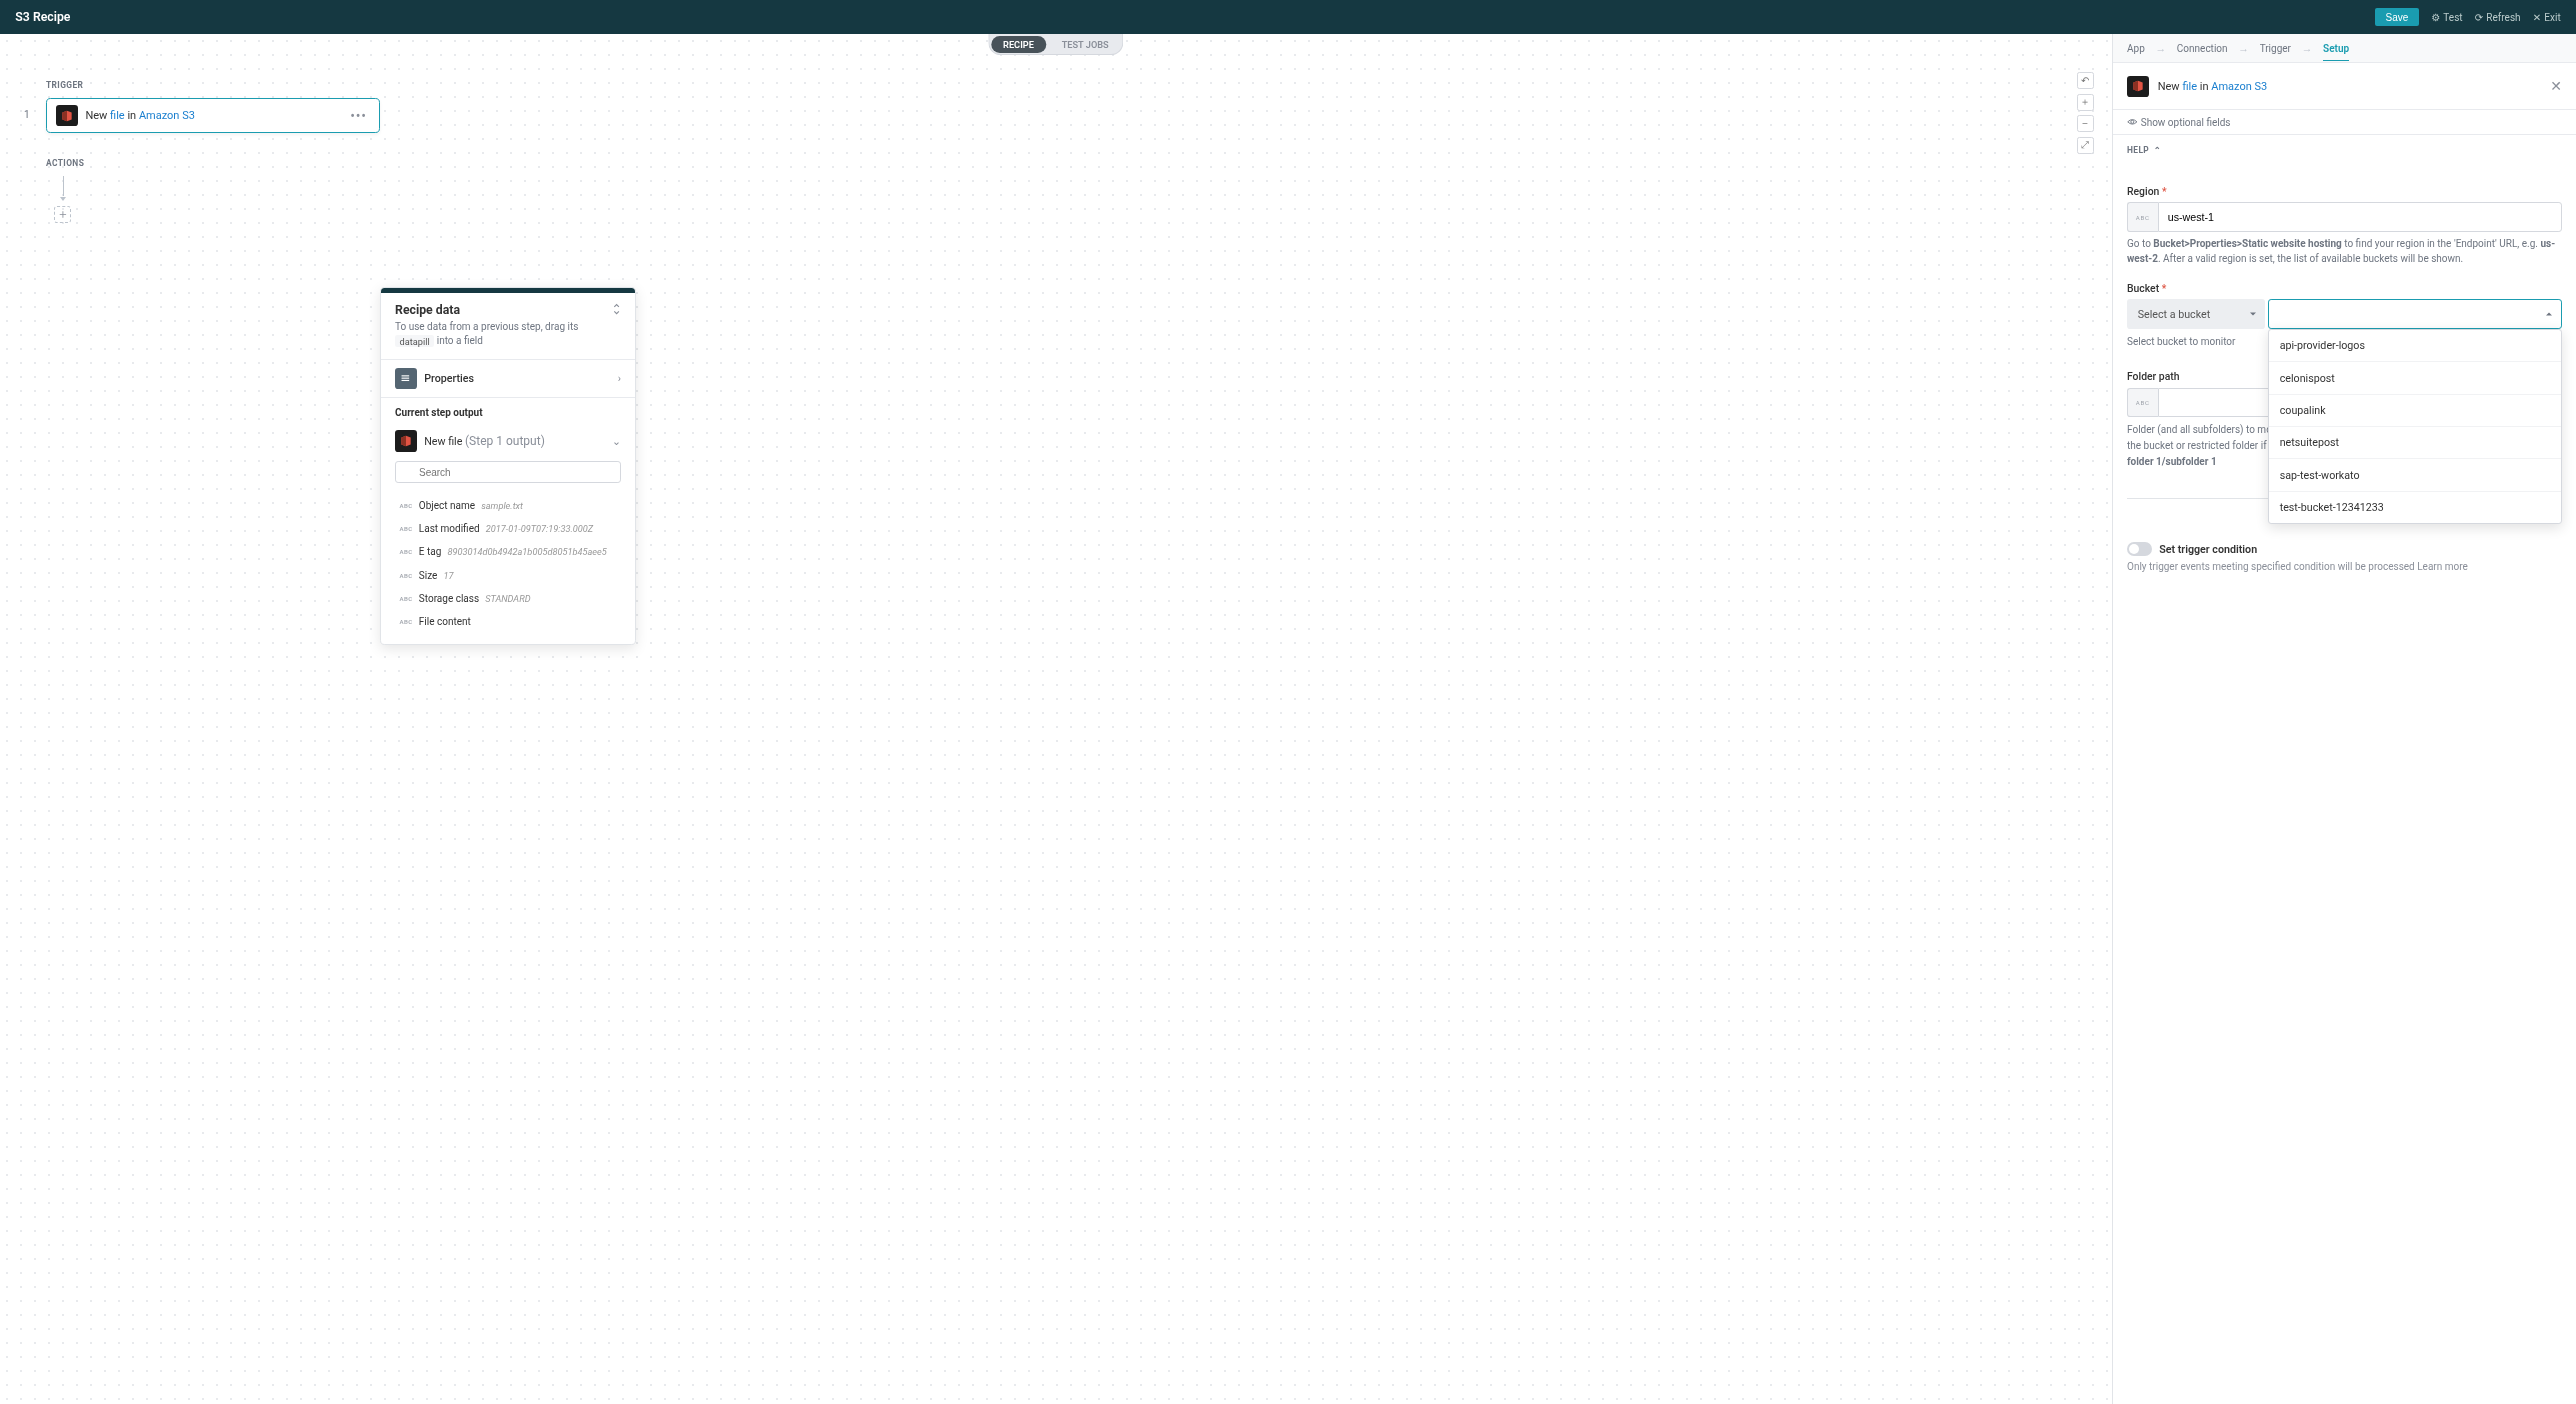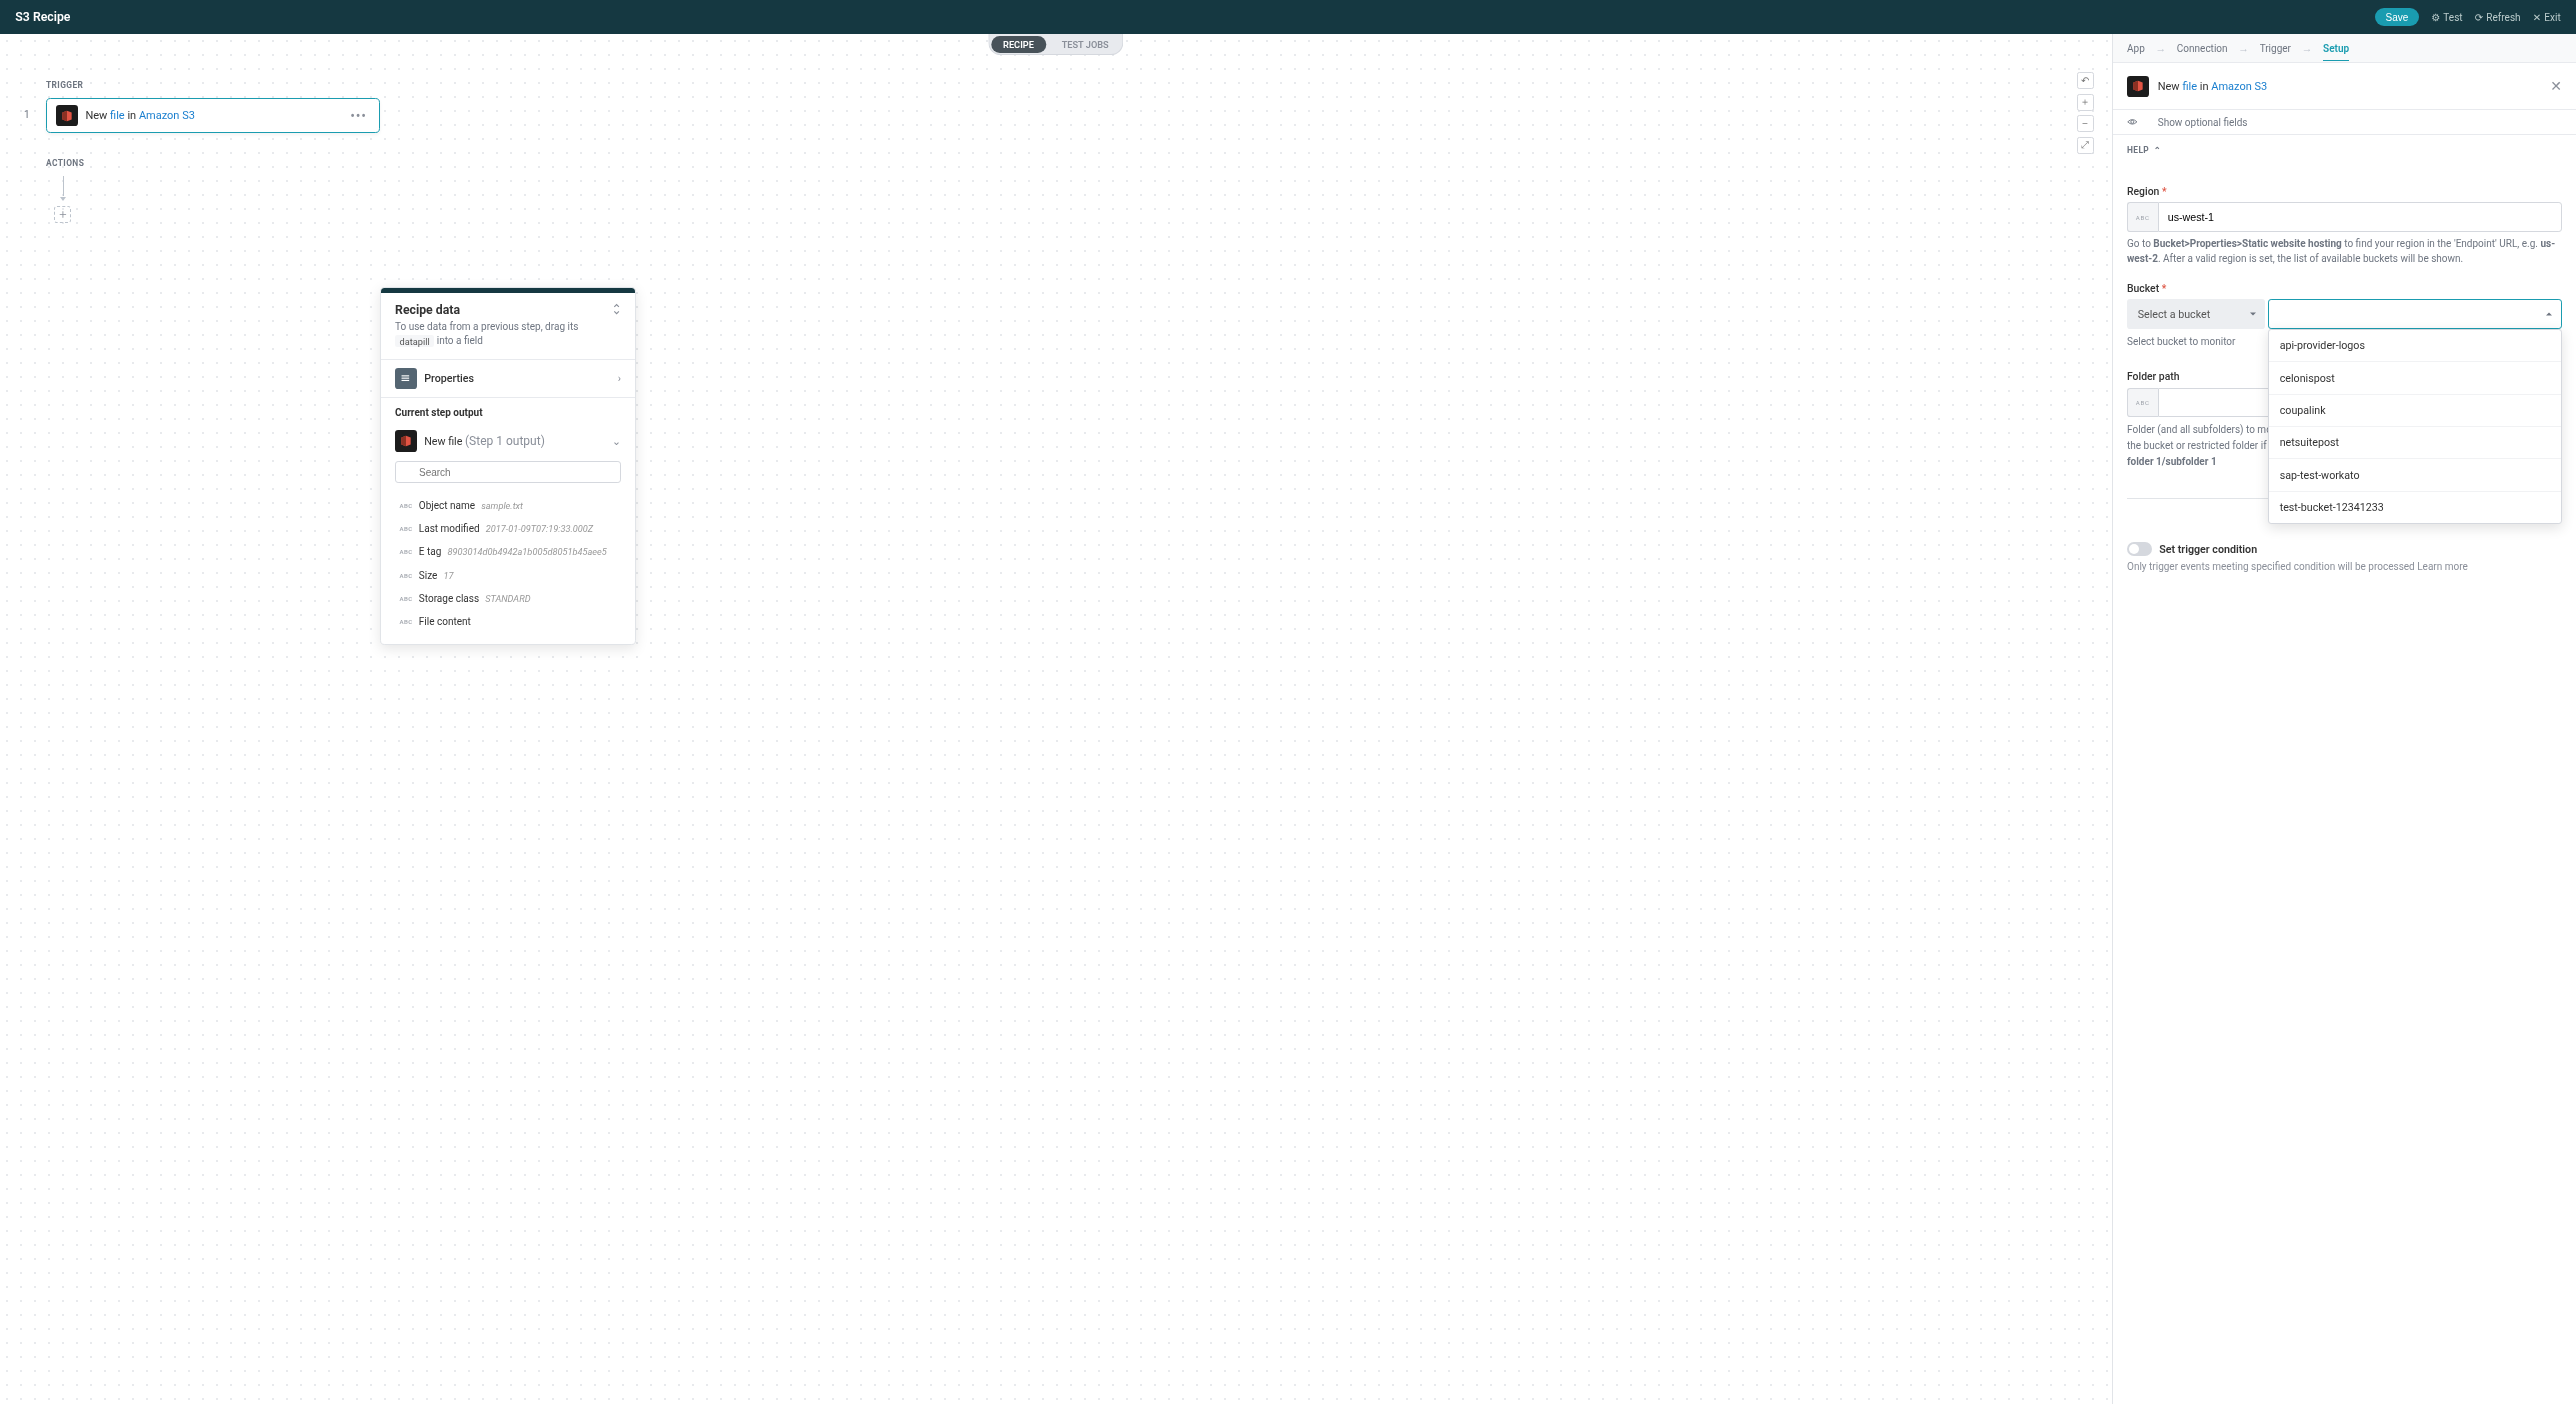--- a/index.html
+++ b/index.html
@@ -2,21 +2,21 @@
 <html style="font-size:12.3px"><head>
   <meta charset="utf-8">
   <style>
     * { margin: 0; padding: 0; box-sizing: border-box; }
     body { font-family: -apple-system, BlinkMacSystemFont, "Segoe UI", Roboto, Helvetica, Arial, sans-serif; font-size: 10.7px; color: #333; background: #fff; }
     
     
     .header-bar { background: #153841; height: 34px; display: flex; align-items: center; justify-content: space-between; padding: 0 15.3px; }
     .header-title { color: #fff; font-weight: 600; font-size: 12.3px; }
     .header-actions { display: flex; align-items: center; gap: 12.3px; }
-    .btn-save { background: #1a9cb0; color: #fff; border: none; padding: 3.8px 10.7px; border-radius: 9px; font-size: 10px; cursor: pointer; font-weight: 500; }
+    .btn-save { background: #1a9cb0; color: #fff; border: none; padding: 3.8px 10.7px; border-radius: 2px; font-size: 10px; cursor: pointer; font-weight: 500; }
     .header-link { color: #bcc; font-size: 10px; cursor: pointer; display: flex; align-items: center; gap: 3.1px; }
     
     
     .main-area { position: relative; height: calc(100vh - 34px); display: flex; }
     
     
     .canvas { flex: 1; position: relative; background: #fff; overflow: hidden; }
     .canvas-dots { position: absolute; inset: 0; background-image: radial-gradient(circle, #d5d8de 0.8px, transparent 0.8px); background-size: 14px 14px; opacity: 0.55; }
     
     
@@ -79,21 +79,21 @@
     .sidebar { width: 464px; border-left: 0.8px solid #e1e4e8; display: flex; flex-direction: column; background: #fff; overflow-y: auto; }
     .sidebar-tabs { display: flex; align-items: center; padding: 7.7px 14px; gap: 10.7px; border-bottom: 0.8px solid #e8eaee; font-size: 10px; background: #f8f9fa; }
     .sidebar-tab { color: #6e7580; cursor: pointer; }
     .sidebar-tab.active { color: #1a9cb0; font-weight: 600; border-bottom: 1.5px solid #1a9cb0; padding-bottom: 6.1px; margin-bottom: -7.7px; }
     .tab-arrow { color: #bcc3cc; font-size: 10.7px; }
     
     .sidebar-header { padding: 12.3px 14px; display: flex; align-items: center; gap: 9.2px; border-bottom: 0.8px solid #e8eaee; }
     .sidebar-header-text { flex: 1; font-size: 11px; }
     .sidebar-close { color: #8a8f99; cursor: pointer; font-size: 14px; }
     
-    .optional-fields-row { padding: 6.1px 14px; border-bottom: 0.8px solid #e8eaee; font-size: 10px; color: #6e7580; cursor: pointer; display: flex; align-items: center; gap: 20px; }
+    .optional-fields-row { padding: 6.1px 14px; border-bottom: 0.8px solid #e8eaee; font-size: 10px; color: #6e7580; cursor: pointer; display: flex; align-items: center; gap: 3px; }
     
     .help-section { padding: 10.7px 14px 7.7px; }
     .help-label { font-size: 8.4px; font-weight: 700; color: #6e7580; letter-spacing: 0.4px; display: flex; align-items: center; gap: 4.6px; margin-bottom: 7.7px; cursor: pointer; text-align: right; }
     .help-box { background: #eaf4f7; border-left: 2.3px solid #1a9cb0; border-radius: 2.3px; padding: 9.2px 10.7px; font-size: 10.4px; line-height: 1.55; color: #333; }
     
     .form-section { padding: 14px; }
     .form-label { font-size: 10.4px; font-weight: 500; color: #333; margin-bottom: 4.6px; }
     .form-label .req { color: #d54; }
     .input-row { display: flex; margin-bottom: 4.6px; }
     .input-prefix { background: #f4f5f7; border: 0.8px solid #d5d8de; border-right: none; border-radius: 3.1px 0 0 3.1px; padding: 7.7px 7.7px; font-size: 6.1px; color: #9ea3ab; display: flex; align-items: center; letter-spacing: 0.8px; }

